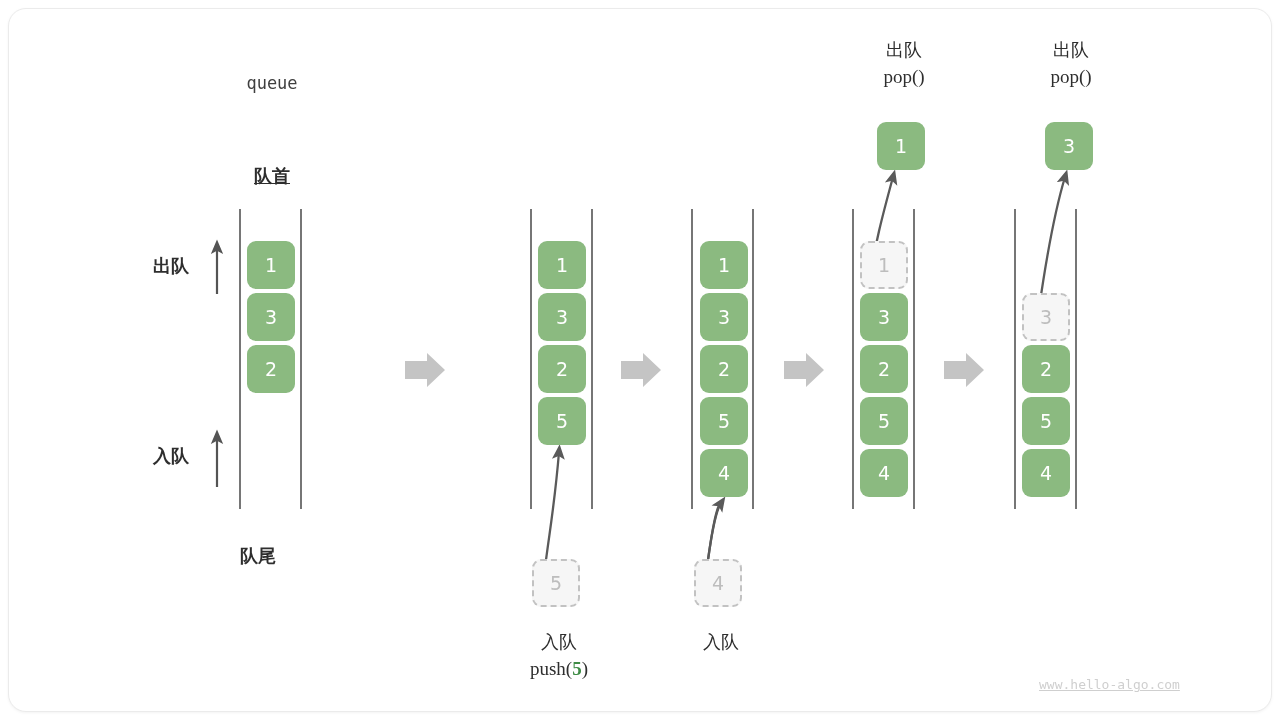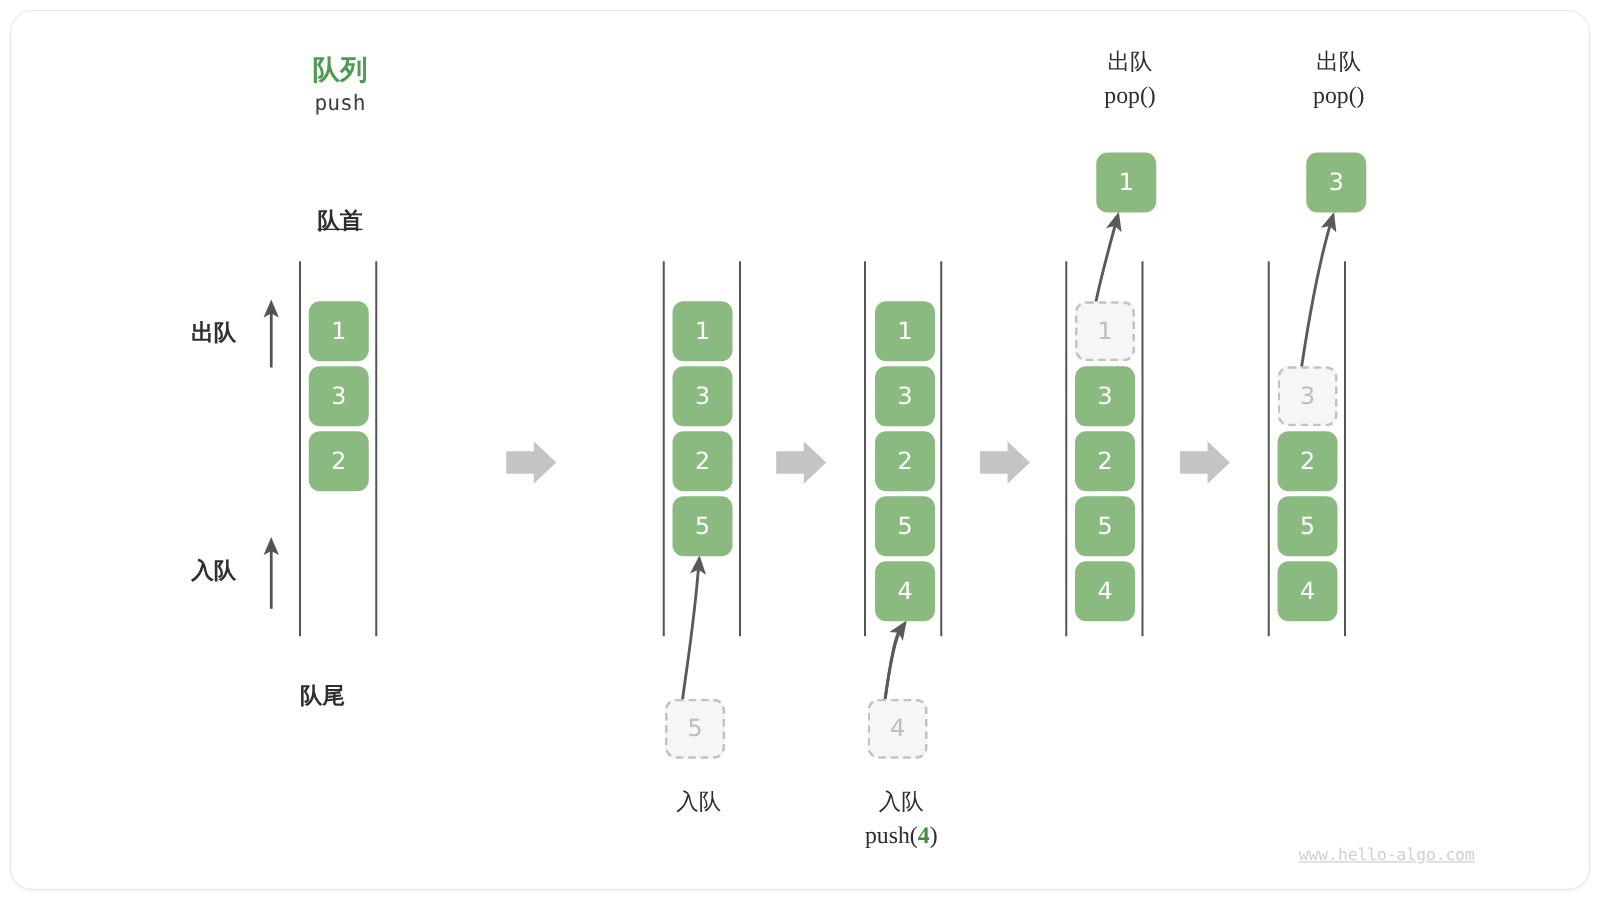--- a/index.html
+++ b/index.html
@@ -169,51 +169,50 @@
       <path d="M 612 352 L 634 352 L 634 344 L 652 361 L 634 378 L 634 370 L 612 370 Z"></path>
     </g>
     <g fill="#c4c4c4">
       <path d="M 775 352 L 797 352 L 797 344 L 815 361 L 797 378 L 797 370 L 775 370 Z"></path>
     </g>
     <g fill="#c4c4c4">
       <path d="M 935 352 L 957 352 L 957 344 L 975 361 L 957 378 L 957 370 L 935 370 Z"></path>
     </g>
   </svg>
 
-  <div class="abs title-cn" style="left:198px; top:32px; width:130px;">队列</div>
-  <div class="abs title-en" style="left:198px; top:64px; width:130px;">push</div>
+  <div class="abs title-en" style="left:198px; top:64px; width:130px;">queue</div>
 
   <div class="abs end-label" style="left:198px; top:155px; width:130px;text-decoration:underline;">队首</div>
   <div class="abs end-label" style="left:184px; top:535px; width:130px;">队尾</div>
 
   <div class="abs side-label" style="left:144px; top:245px;">出队</div>
   <div class="abs side-label" style="left:144px; top:435px;">入队</div>
 
   <div class="node" style="left:238px; top:232px;">1</div>
   <div class="node" style="left:238px; top:284px;">3</div>
   <div class="node" style="left:238px; top:336px;">2</div>
 
   <div class="node" style="left:529px; top:232px;">1</div>
   <div class="node" style="left:529px; top:284px;">3</div>
   <div class="node" style="left:529px; top:336px;">2</div>
   <div class="node" style="left:529px; top:388px;">5</div>
   <div class="node ghost" style="left:523px; top:550px;">5</div>
   <div class="abs op-label" style="left:455px; top:620px; width:190px;">
     <span class="op-cn">入队</span>
+    <span class="op-code"><span>push(</span><span class="op-arg">5</span><span>)</span></span>
   </div>
 
   <div class="node" style="left:691px; top:232px;">1</div>
   <div class="node" style="left:691px; top:284px;">3</div>
   <div class="node" style="left:691px; top:336px;">2</div>
   <div class="node" style="left:691px; top:388px;">5</div>
   <div class="node" style="left:691px; top:440px;">4</div>
   <div class="node ghost" style="left:685px; top:550px;">4</div>
   <div class="abs op-label" style="left:617px; top:620px; width:190px;">
     <span class="op-cn">入队</span>
-    <span class="op-code"><span>push(</span><span class="op-arg">4</span><span>)</span></span>
   </div>
 
   <div class="abs op-label" style="left:800px; top:28px; width:190px;">
     <span class="op-cn">出队</span>
     <span class="op-code"><span>pop(</span><span class="op-arg"></span><span>)</span></span>
   </div>
   <div class="node floating" style="left:868px; top:113px;">1</div>
   <div class="node ghost" style="left:851px; top:232px;">1</div>
   <div class="node" style="left:851px; top:284px;">3</div>
   <div class="node" style="left:851px; top:336px;">2</div>

